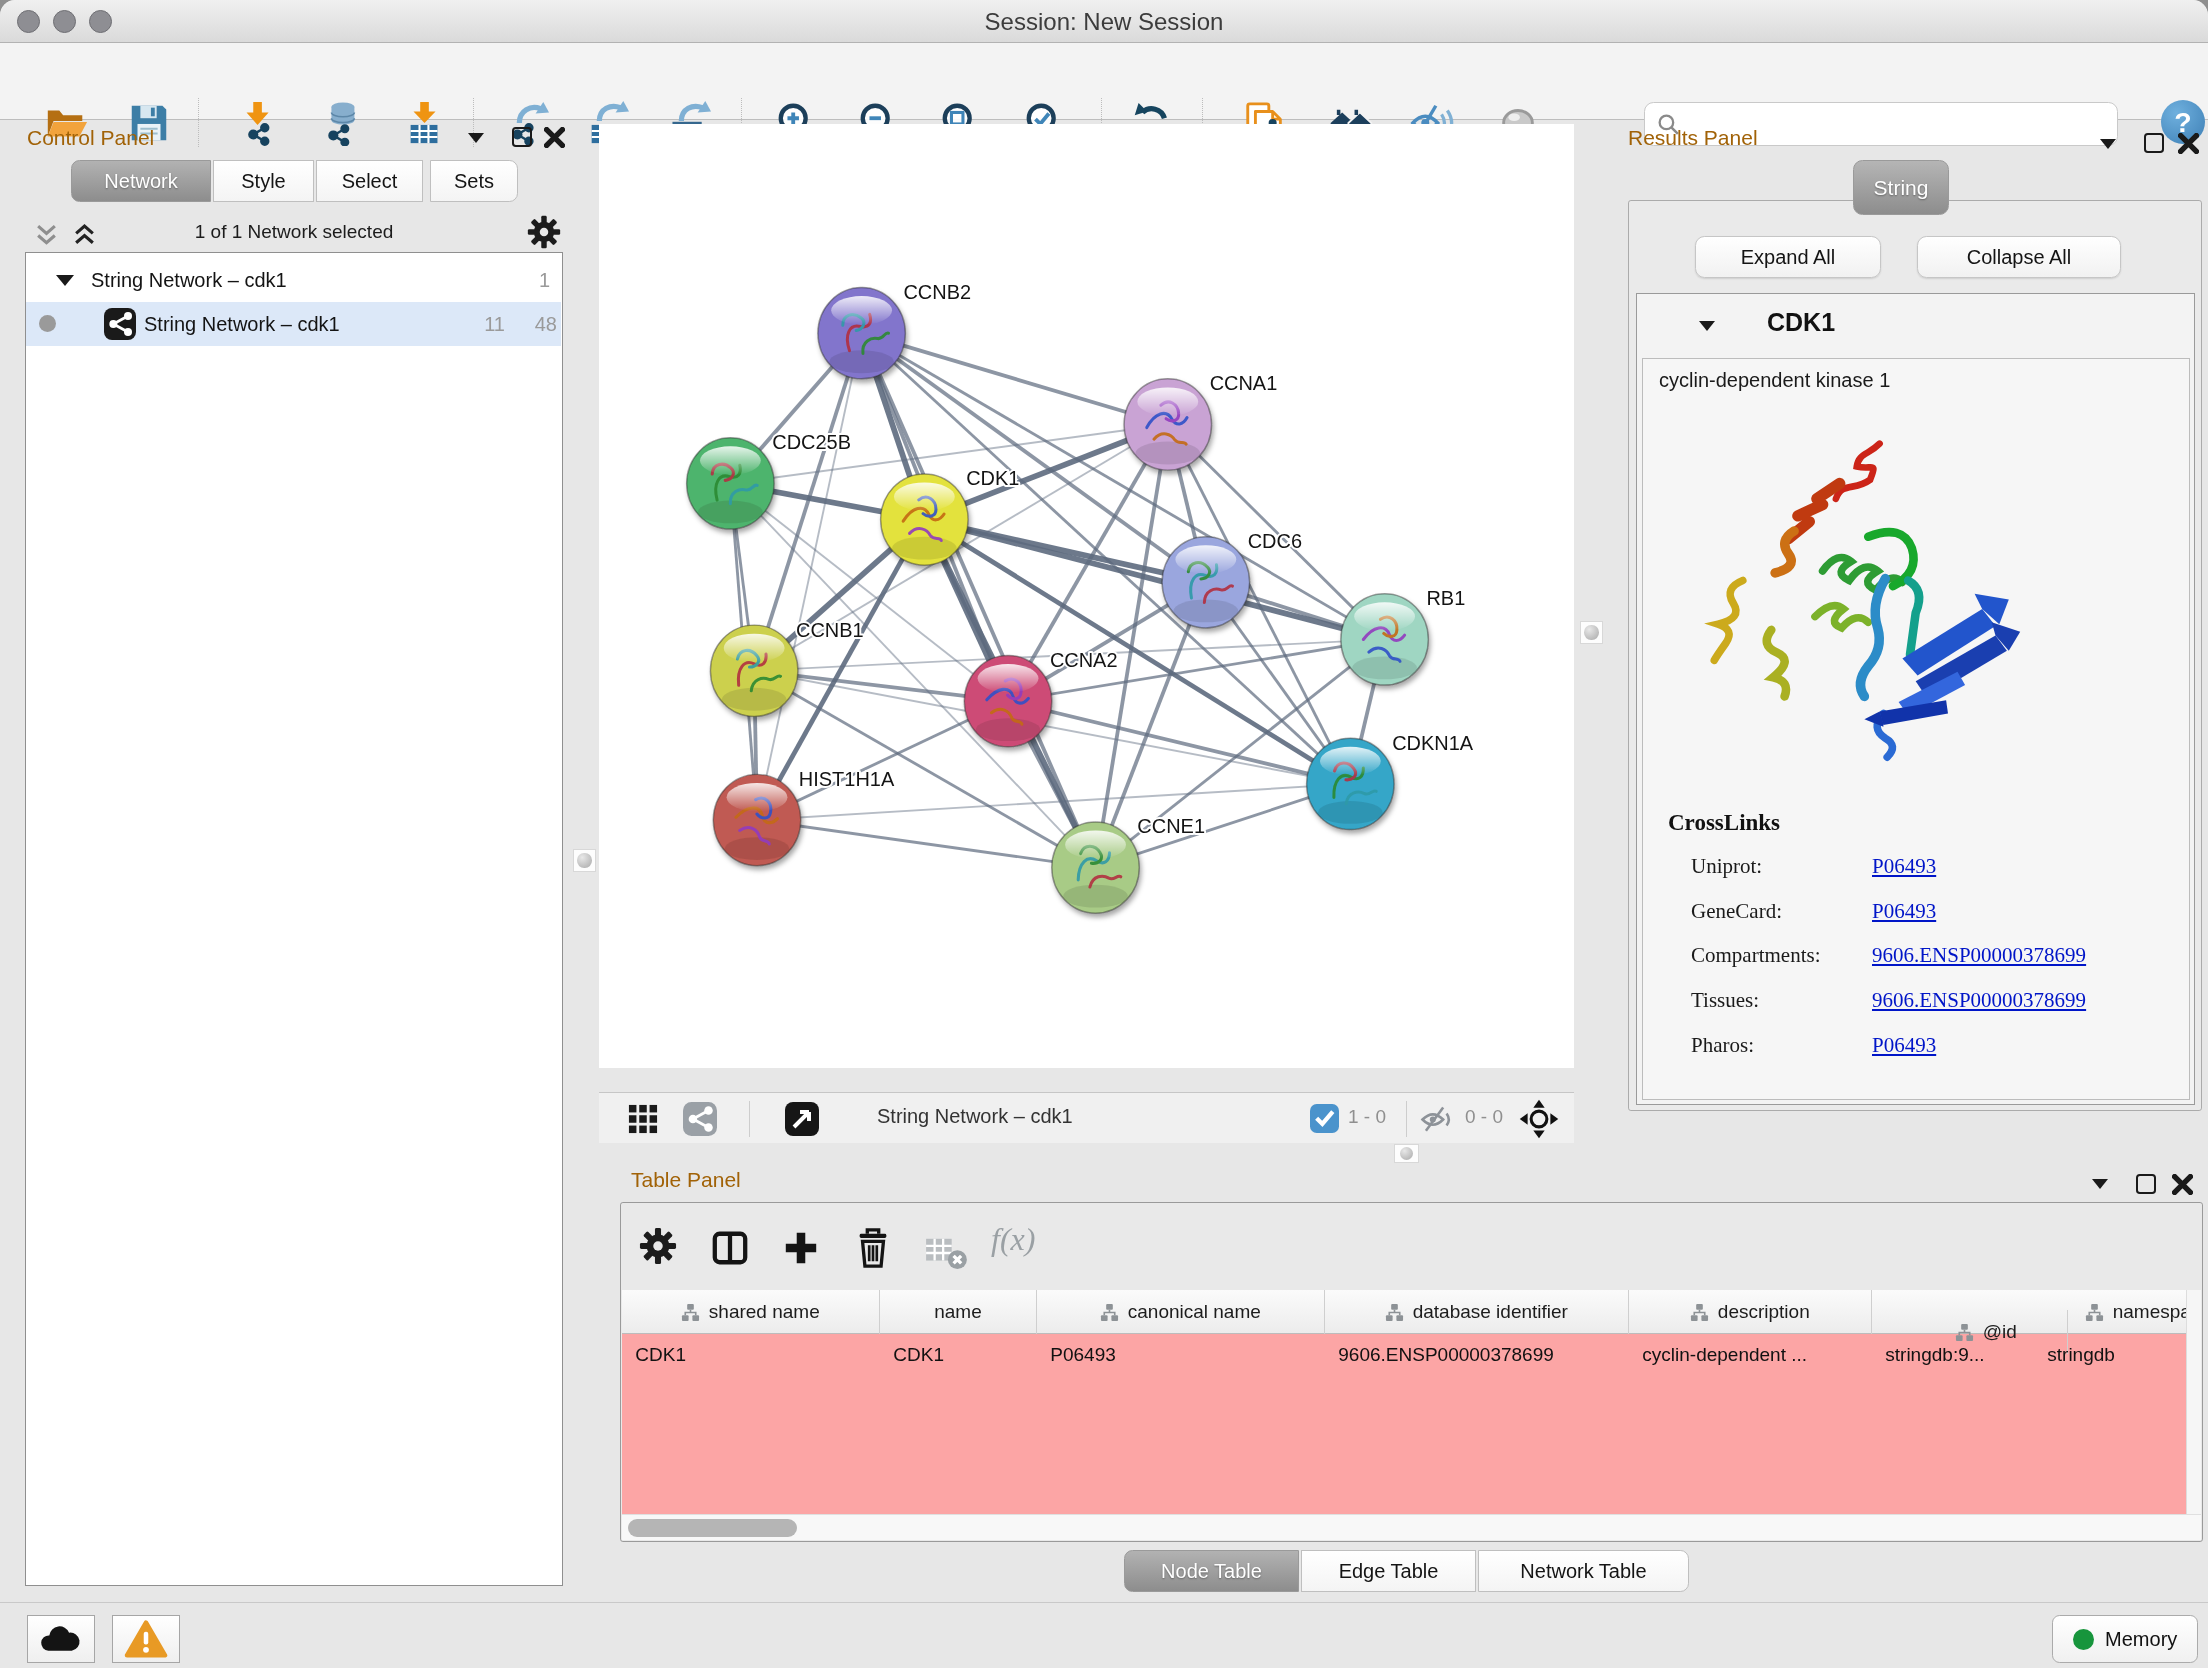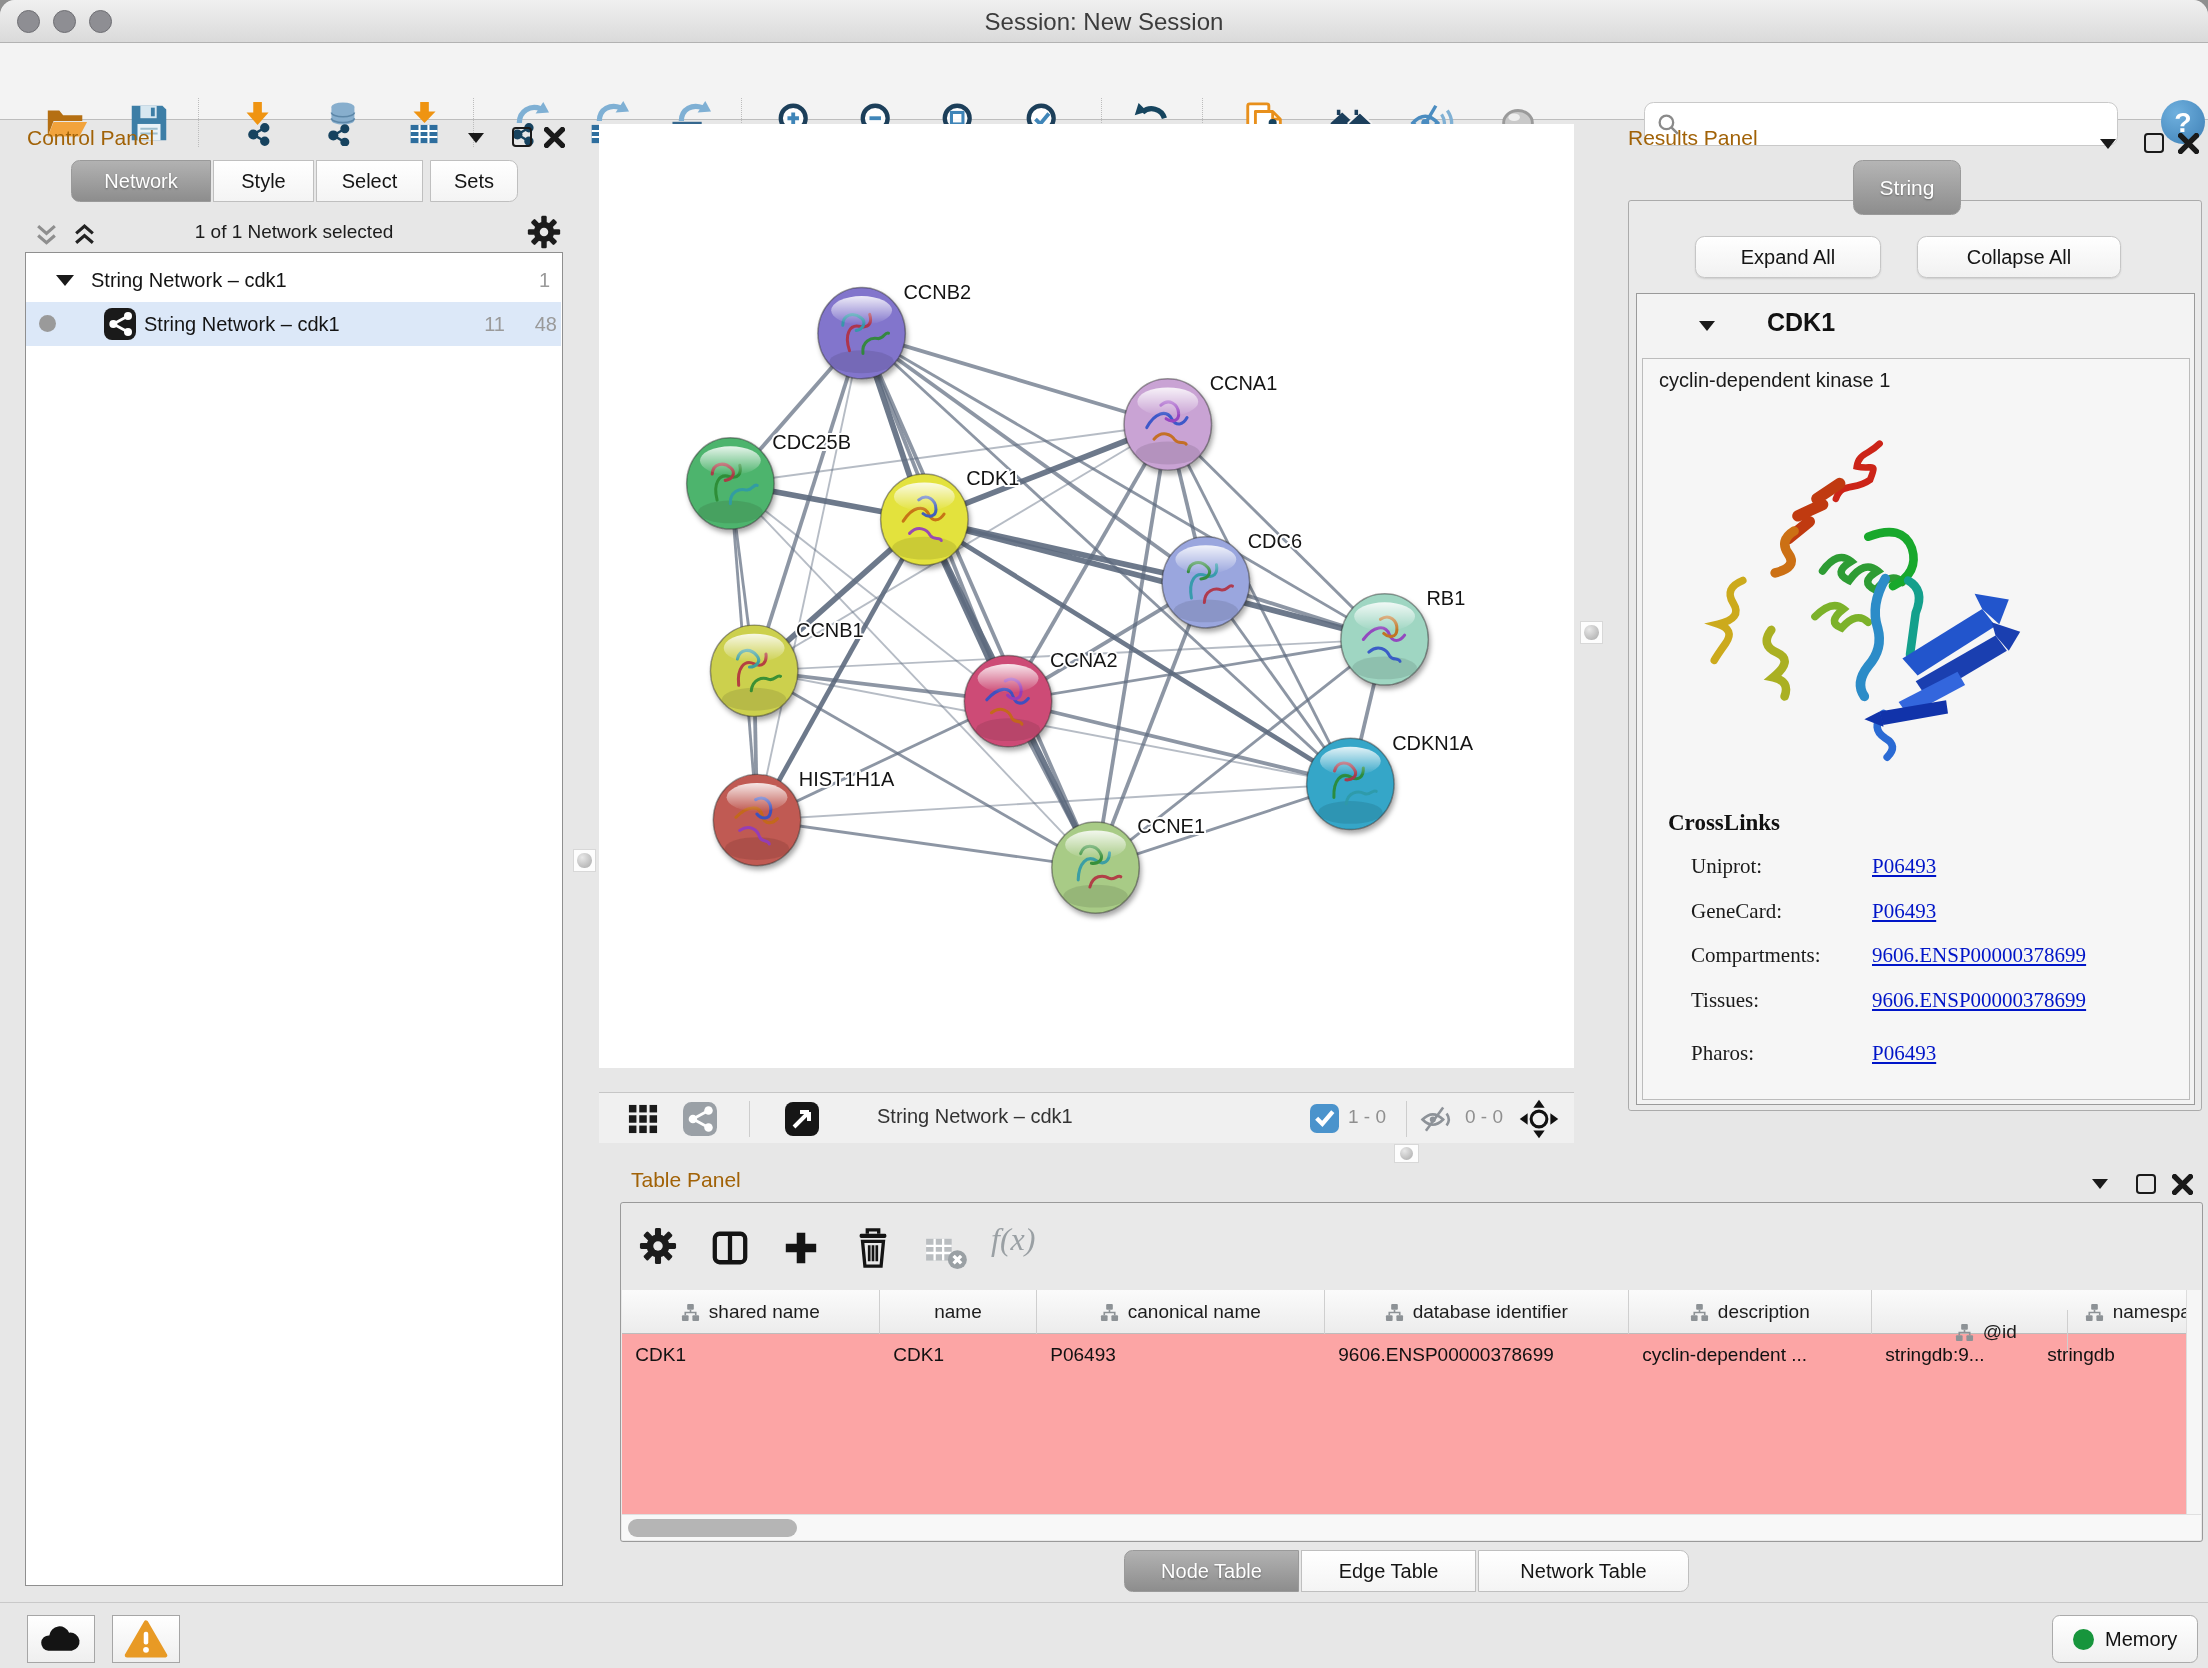--- a/index.html
+++ b/index.html
@@ -53,21 +53,21 @@
   .vb-text{font-size:20px;color:#333}
   .vb-cnt{font-size:19px;color:#8f8f8f}
   .chk{width:28.5px;height:28.5px;border-radius:6.7px;background:#4a93cc}
 
   
   .handle{position:absolute;width:23px;height:23px;background:#fdfdfd;border:1px solid #d8d8d8;display:flex;align-items:center;justify-content:center}
   .handle i{width:14.3px;height:14.3px;border-radius:50%;background:radial-gradient(circle at 35% 30%,#e8e8e8,#a8a8a8);display:block}
 
   
   .rp-outer{position:absolute;left:1628px;top:200px;width:574px;height:911px;background:#eaeaea;border:1.9px solid #ababab;border-radius:2.9px}
-  .stringtab{position:absolute;left:1853px;top:160px;width:108px;height:55px;border-radius:9.5px;background:linear-gradient(#b5b5b5,#8d8d8d);border:1px solid #9a9a9a;color:#fff;font-size:21px;display:flex;align-items:center;justify-content:center;text-shadow:0 1px 1.9px rgba(0,0,0,.35);z-index:3}
+  .stringtab{position:absolute;left:1853px;top:160px;width:96px;height:55px;border-radius:9.5px;background:linear-gradient(#b5b5b5,#8d8d8d);border:1px solid #9a9a9a;color:#fff;font-size:21px;display:flex;align-items:center;justify-content:center;text-shadow:0 1px 1.9px rgba(0,0,0,.35);z-index:3}
   .rbtn{position:absolute;top:236px;height:42px;background:linear-gradient(#ffffff,#f1f1f1);border:1px solid #c6c6c6;border-radius:9.5px;font-size:20px;color:#141414;display:flex;align-items:center;justify-content:center;box-shadow:0 1px 1.9px rgba(0,0,0,.12);cursor:pointer}
   .rp-inner{position:absolute;left:1636px;top:293px;width:559px;height:812px;background:#f3f3f3;border:1px solid #9a9a9a}
   .rp-sub{position:absolute;left:1642px;top:358px;width:548px;height:742px;background:#f6f6f6;border:1px solid #bcbcbc}
   .gene-h{position:absolute;left:1767px;top:308px;font-size:25px;font-weight:bold;color:#111}
   .gene-d{position:absolute;left:1659px;top:369px;font-size:20px;color:#1a1a1a}
   .clx{font-family:"Liberation Serif","DejaVu Serif",serif}
   .clx-title{position:absolute;left:1668px;top:810px;font-size:23px;font-weight:bold;color:#111}
   .clrow{position:absolute;left:0;height:45px;font-size:21px;color:#1a1a1a}
   .clrow a{position:absolute;left:181px;color:#0015c8;text-decoration:underline;cursor:pointer;white-space:nowrap}
 
@@ -655,21 +655,21 @@
         <polygon points="208,296 192,304 212,312 212,308" fill="#1133aa"></polygon>
     </g>
   </svg>
 
   <div class="clx clx-title">CrossLinks</div>
   <div id="clx-rows" style="position:absolute;left:1691px;top:854px;width:496px">
       <div class="clrow clx" style="top: 0px;"><span>Uniprot:</span><a>P06493</a></div>
       <div class="clrow clx" style="top: 45px;"><span>GeneCard:</span><a>P06493</a></div>
       <div class="clrow clx" style="top: 89px;"><span>Compartments:</span><a>9606.ENSP00000378699</a></div>
       <div class="clrow clx" style="top: 134px; text-align: center;"><span>Tissues:</span><a>9606.ENSP00000378699</a></div>
-      <div class="clrow clx" style="top: 179px; margin-top: 8px;"><span>Pharos:</span><a>P06493</a></div>
+      <div class="clrow clx" style="top: 179px;"><span>Pharos:</span><a>P06493</a></div>
     </div>
 
   <div class="ptitle" style="left:631px;top:1168px">Table Panel</div>
   <div class="tri-down" style="left:2092px;top:1179px"></div>
   <div class="floatbox" style="left:2136px;top:1174px"></div>
   <div class="closex" style="left:2172px;top:1174px">
       <svg viewBox="0 0 16 16">
         <path d="M2 2l12 12M14 2L2 14" stroke="#1a1a1a" stroke-width="4.2" stroke-linecap="round"></path>
       </svg>
     </div>

